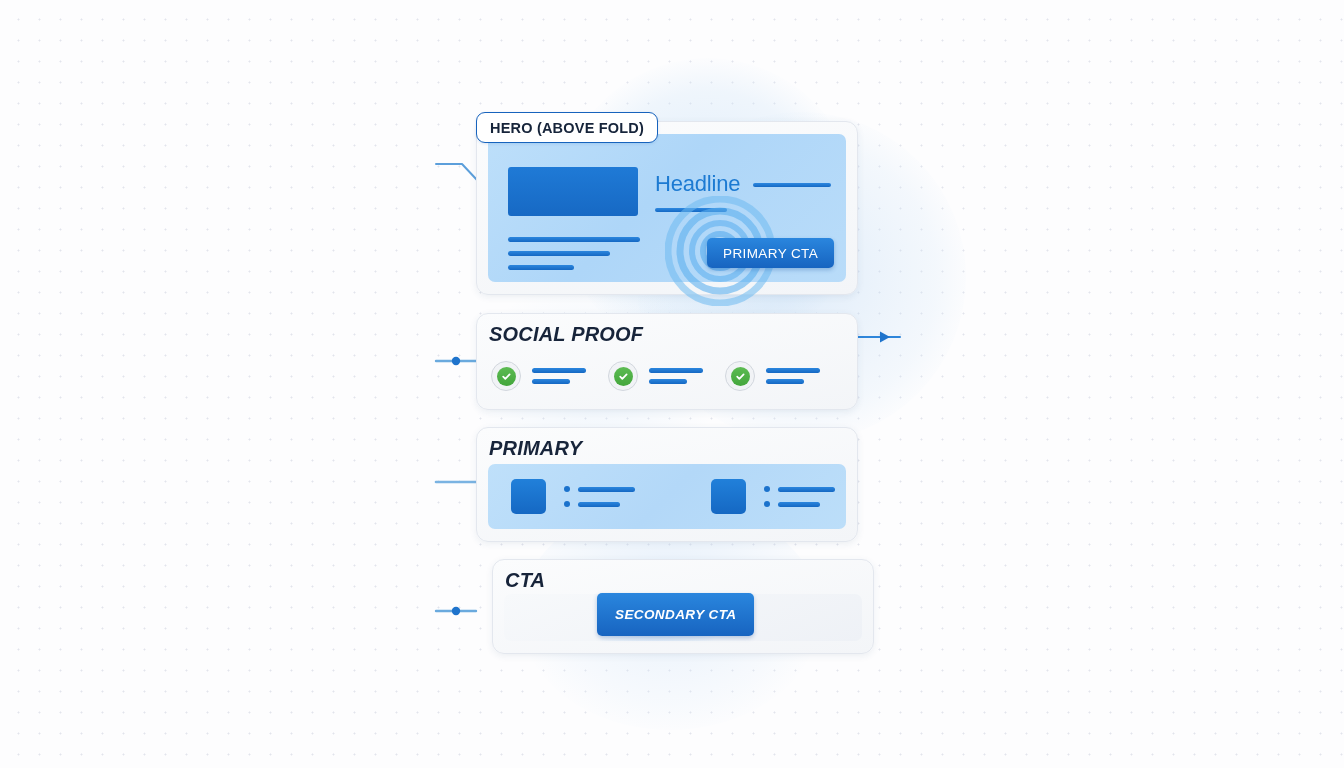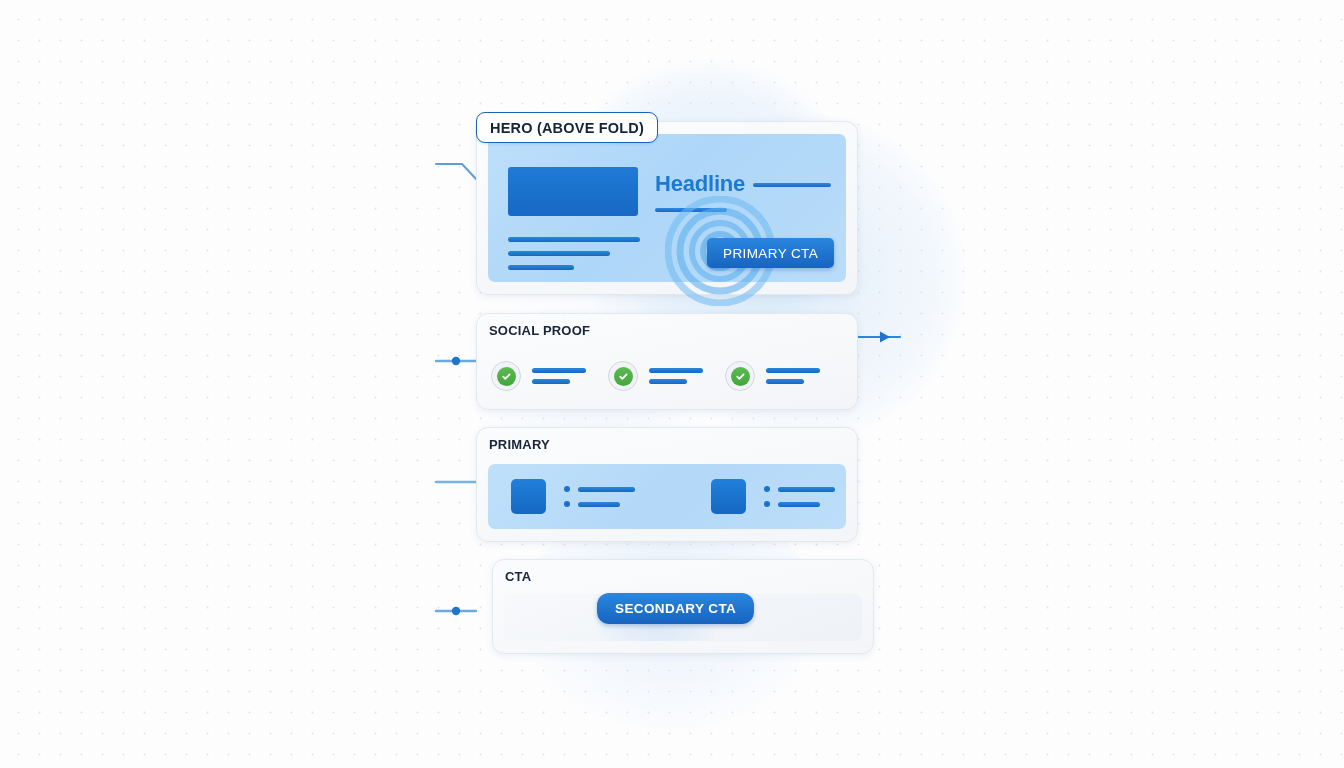--- a/index.html
+++ b/index.html
@@ -63,25 +63,26 @@
     position: absolute;
     background: linear-gradient(170deg, #fbfcfd 0%, #f3f5f8 100%);
     border: 1px solid #e3e7ee;
     border-radius: 12px;
     box-shadow: 0 2px 7px rgba(43,72,120,0.08);
   }
   .card-label {
     position: absolute;
     left: 12px;
     top: 9px;
-    font-size: 13px;
+    font-size: 20px;
     font-weight: bold;
     color: #17243a;
     letter-spacing: 0.2px;
     white-space: nowrap;
+    font-style: italic;
   }
 
   
   #card-hero {
     left: 476px; top: 121px;
     width: 380px; height: 172px;
   }
   #hero-badge {
     position: absolute;
     left: 476px; top: 112px;
@@ -125,21 +126,21 @@
     background: linear-gradient(180deg, #2b86de 0%, #1568c3 100%);
   }
   #hero-l1 { left: 20px; top: 103px; width: 132px; }
   #hero-l2 { left: 20px; top: 117px; width: 102px; }
   #hero-l3 { left: 20px; top: 131px; width: 66px; }
 
   #hero-headline {
     position: absolute;
     left: 167px; top: 37px;
     font-size: 22px;
-    font-weight: bold;
+    font-weight: normal;
     color: #1c7ad2;
     letter-spacing: -0.2px;
   }
   #hero-rule-a {
     position: absolute;
     left: 265px; top: 49px;
     width: 78px; height: 4px;
     border-radius: 2px;
     background: linear-gradient(180deg, #2d88e0 0%, #1569c4 100%);
   }
@@ -298,28 +299,29 @@
     position: absolute;
     left: 88px; top: -52px;
     width: 130px; height: 130px;
     border-radius: 50%;
     background: radial-gradient(circle, rgba(188,217,245,0.55) 0%, rgba(214,232,249,0.25) 60%, rgba(255,255,255,0) 74%);
   }
   #btn-secondary {
     position: absolute;
     left: 597px; top: 593px;
     height: 31px;
-    padding: 0 18px;
+    padding: 6px 18px;
     display: flex;
     align-items: center;
     justify-content: center;
-    border-radius: 12px;
+    border-radius: 5px;
     background: linear-gradient(180deg, #2a86de 0%, #1764c0 100%);
     box-shadow: 0 2px 4px rgba(20,80,160,0.28);
     z-index: 6;
+    font-style: italic;
   }
   #btn-secondary span {
     color: #ffffff;
     font-size: 13.5px;
     font-weight: bold;
     letter-spacing: 0.4px;
     white-space: nowrap;
   }
 </style>
 </head>

